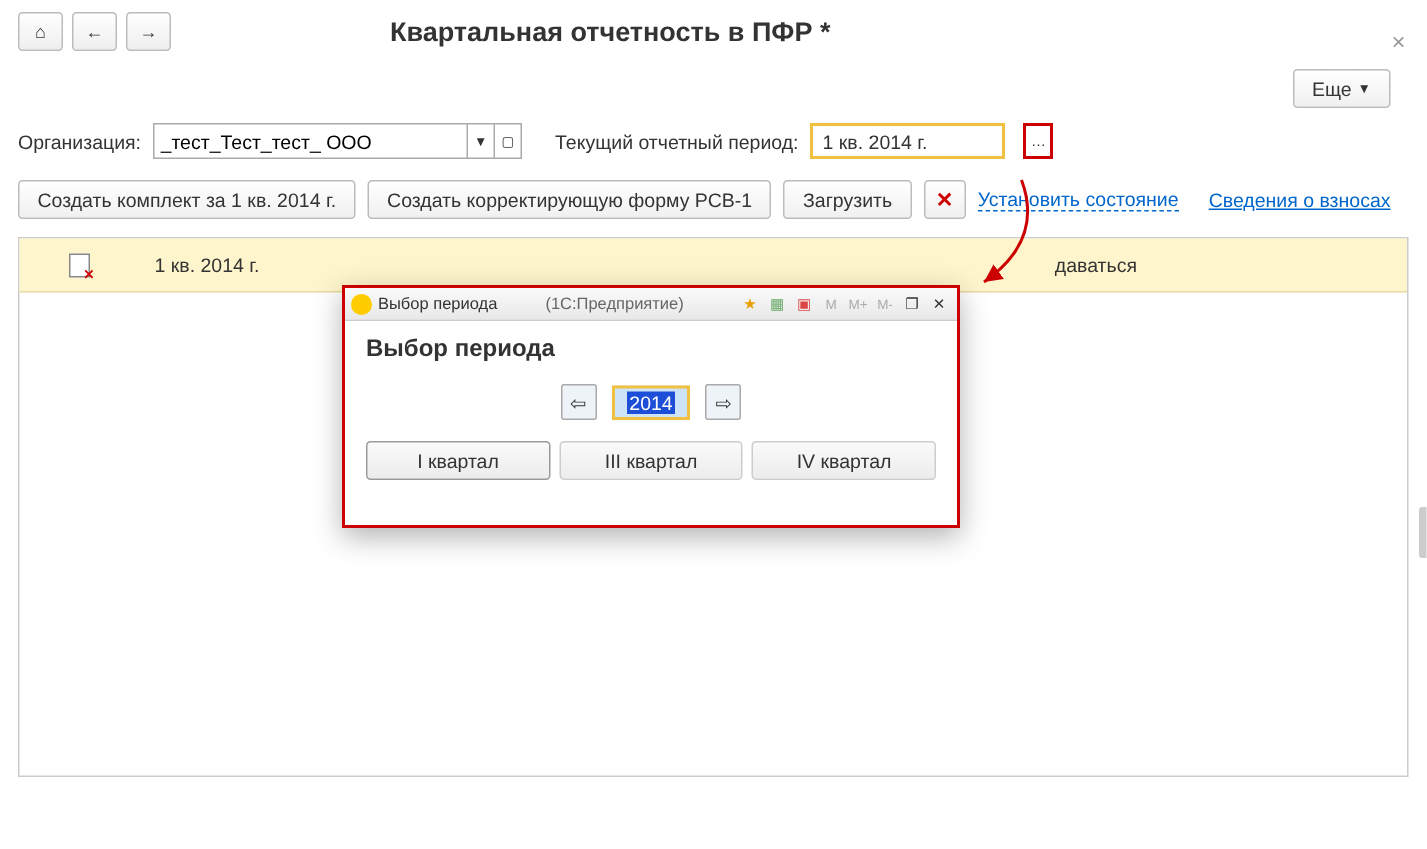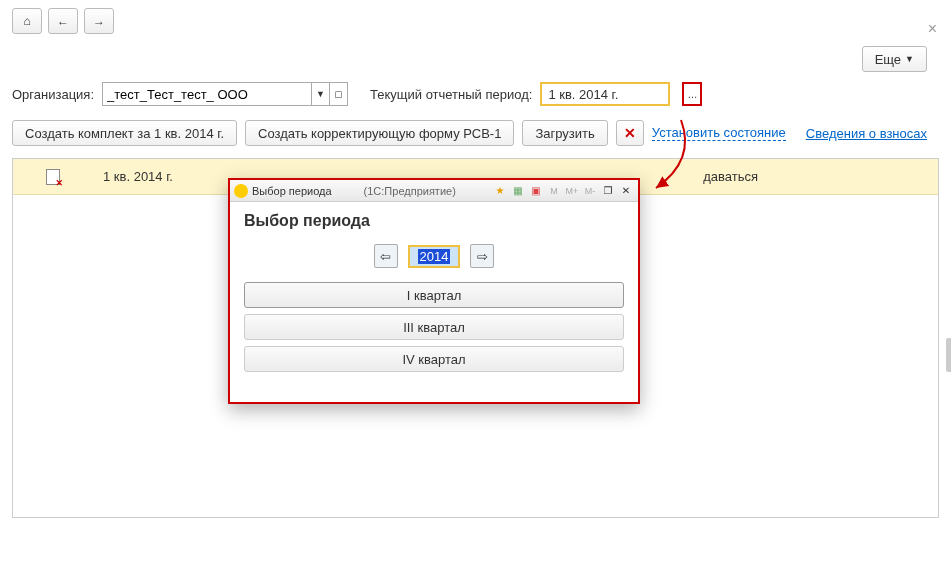--- a/index.html
+++ b/index.html
@@ -34,56 +34,57 @@
 .row { display: flex; background: #fff5cc; height: 36px; align-items: center; border-bottom: 1px solid #e8dca8; }
 .row .td { padding: 0 10px; font-size: 13px; }
 .td1 { width: 80px; display: flex; align-items: center; justify-content: center; }
 .td2 { width: 140px; }
 .td3 { flex: 1; }
 .doc-icon { width: 14px; height: 16px; border: 1px solid #888; background: #fff; position: relative; }
 .doc-icon::after { content: "✕"; position: absolute; bottom: -4px; right: -4px; color: #c00; font-size: 9px; font-weight: bold; }
 .scroll-ind { position: absolute; right: -14px; top: 50%; width: 6px; height: 34px; background: #ccc; border-radius: 2px; }
 
 
-.dialog-wrap { position: absolute; left: 228px; top: 178px; width: 412px; border: 2px solid #c00; background: #fff; box-shadow: 0 6px 18px rgba(0,0,0,.3); }
+.dialog-wrap { position: absolute; left: 228px; top: 190px; width: 412px; border: 2px solid #c00; background: #fff; box-shadow: 0 6px 18px rgba(0,0,0,.3); }
 .dlg-title { height: 22px; background: linear-gradient(#fafafa,#e8e8e8); display: flex; align-items: center; padding: 0 4px; font-size: 11px; gap: 4px; border-bottom: 1px solid #ccc; }
 .dlg-title .prod { color: #666; margin-left: 28px; }
 .dlg-tools { margin-left: auto; display: flex; gap: 2px; align-items: center; }
 .dlg-tool { width: 16px; height: 16px; display: flex; align-items: center; justify-content: center; font-size: 10px; cursor: pointer; }
 .dlg-tool.star { color: #e8a000; }
 .dlg-tool.calc { color: #6a6; }
 .dlg-tool.cal { color: #d44; }
 .dlg-tool.m { color: #aaa; font-size: 9px; }
 .dlg-body { padding: 10px 14px 14px; }
 .dlg-heading { font-size: 16px; font-weight: bold; margin-bottom: 14px; }
 .year-row { display: flex; justify-content: center; align-items: center; gap: 10px; margin-bottom: 14px; }
 .arrow-btn { width: 24px; height: 24px; border: 1px solid #aaa; background: #eef3f8; display: flex; align-items: center; justify-content: center; cursor: pointer; border-radius: 2px; }
 .year-box { border: 2px solid #f0c040; padding: 2px 8px; font-size: 13px; background: #cde3f7; }
 .year-box span { background: #1d4ed8; color: #fff; padding: 0 2px; }
-.q-list { display: flex; flex-direction: column; gap: 6px; margin-bottom: 16px; align-items: center; }
+.q-list { display: flex; flex-direction: row; gap: 6px; margin-bottom: 16px; align-items: center; }
 .q-btn { width: 100%; height: 26px; border: 1px solid #ccc; background: linear-gradient(#fafafa,#ececec); border-radius: 3px; display: flex; align-items: center; justify-content: center; cursor: pointer; font-size: 13px; }
 .q-btn.sel { border: 1px solid #999; }
 .dlg-foot { display: flex; align-items: center; gap: 10px; }
 .cur-period { font-weight: bold; flex: 1; padding-left: 8px; }
 .btn-primary { background: linear-gradient(#ffe46a,#f6c427); border: 1px solid #d6a60a; font-weight: bold; }
 
 
 .red-arrow { position: absolute; left: 646px; top: 120px; width: 60px; height: 70px; pointer-events: none; }
 .red-arrow svg { width: 100%; height: 100%; overflow: visible; }
 
 .logo-1c { width:14px; height:14px; background:#ffcc00; border-radius:50%; display:inline-block; position:relative; }
 .x-red { color:#c00; font-weight:bold; font-size:14px; }
 </style>
 </head>
 <body>
 
 <div class="top-bar">
   <div class="nav-btn">⌂</div>
   <div class="nav-btn">←</div>
   <div class="nav-btn">→</div>
+  <div class="page-title">Квартальная отчетность в ПФР *</div>
 </div>
 <div class="close-x">×</div>
 
 <div class="more-row">
   <div class="btn">
     <span>Еще</span>
     <span style="font-size:9px">▼</span>
   </div>
 </div>
 

